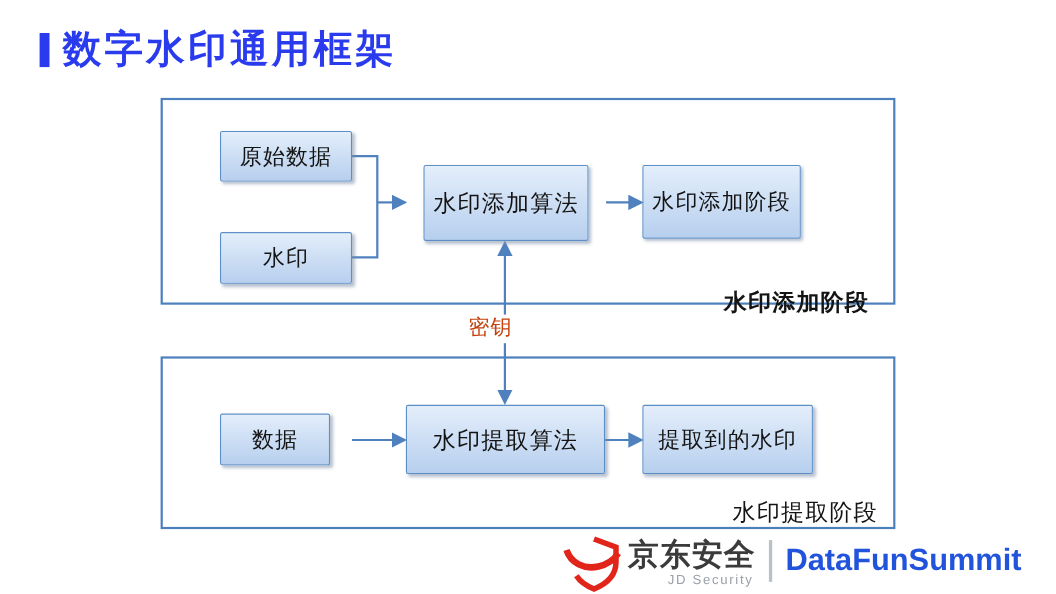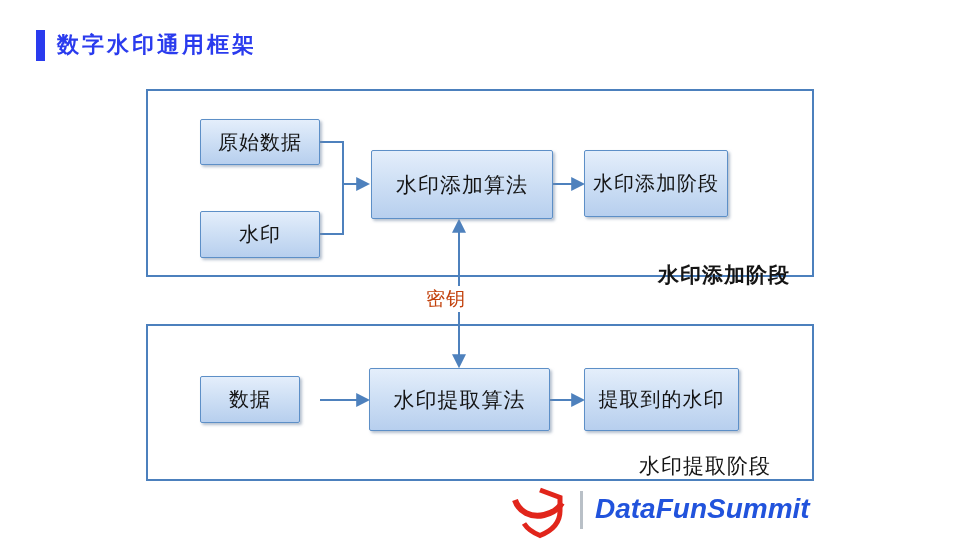--- a/index.html
+++ b/index.html
@@ -21,21 +21,21 @@
     overflow:hidden;
   }
   .abs{position:absolute;}
   
   .title-bar{
     left:36px;top:30px;width:9px;height:31px;
     background:var(--accent);z-index:3;
   }
   .title-text{
     left:57px;top:27px;height:36px;line-height:36px;
-    font-size:22px;font-weight:bold;letter-spacing:3px;
+    font-size:35px;font-weight:bold;letter-spacing:3px;
     color:var(--accent);z-index:3;white-space:nowrap;
   }
   
   .frame{
     border:2px solid var(--frame);
     background:#ffffff;
     z-index:1;
   }
   .frame-add{left:146px;top:89px;width:668px;height:188px;}
   .frame-extract{left:146px;top:324px;width:668px;height:157px;}
@@ -45,33 +45,33 @@
     border:1.5px solid var(--node-border);
     border-radius:2px;
     box-shadow:2px 2px 3px rgba(120,140,165,.55);
     display:flex;align-items:center;justify-content:center;
     font-size:20px;color:#141414;letter-spacing:1px;
     z-index:3;white-space:nowrap;
   }
   .node-big{font-size:21px;}
   .n-original{left:200px;top:119px;width:120px;height:46px;}
   .n-watermark{left:200px;top:211px;width:120px;height:47px;}
-  .n-embed{left:371px;top:150px;width:182px;height:69px;}
+  .n-embed{left:385px;top:150px;width:150px;height:69px;}
   .n-output{left:584px;top:150px;width:144px;height:67px;}
   .n-data{left:200px;top:376px;width:100px;height:47px;}
   .n-extract{left:369px;top:368px;width:181px;height:63px;}
   .n-extracted{left:584px;top:368px;width:155px;height:63px;}
   
   .stage-label{
     width:190px;text-align:right;
     font-size:21px;color:#141414;letter-spacing:1px;
     z-index:3;white-space:nowrap;
   }
   .lbl-add{left:600px;top:261px;font-weight:bold;}
-  .lbl-extract{left:581px;top:452px;}
+  .lbl-extract{left:608px;top:452px;}
   
   .key-label{
     left:422px;top:286px;width:48px;height:26px;
     background:#ffffff;text-align:center;line-height:26px;
     font-size:19px;color:#c2410c;letter-spacing:1px;
     z-index:4;
   }
   
   .connector-layer{left:0;top:0;width:960px;height:540px;z-index:2;}
   .conn{stroke:var(--connector);stroke-width:2;fill:none;}
@@ -81,21 +81,21 @@
     left:512px;top:483px;height:58px;
     display:flex;align-items:center;gap:5px;
     z-index:3;white-space:nowrap;
   }
   .shield{width:56px;height:54px;display:block;}
   .shield path{stroke:var(--jd-red);fill:none;}
   .brand-col{display:flex;flex-direction:column;align-items:flex-end;margin-left:-2px;}
   .brand-cn{font-size:28px;font-weight:bold;color:var(--brand-dark);letter-spacing:1px;line-height:1.05;}
   .brand-en{font-size:12px;color:var(--brand-gray);letter-spacing:1.5px;margin-top:1px;padding-right:2px;}
   .brand-sep{width:3px;height:38px;background:#b9c0c7;margin:0 7px 4px 7px;}
-  .summit{font-size:28px;font-weight:bold;color:var(--summit-blue);margin-bottom:6px;font-style:italic;}
+  .summit{font-size:28px;font-weight:bold;color:var(--summit-blue);margin-bottom:6px;}
 </style>
 </head>
 <body>
 
 <div class="abs title-bar"></div>
 <div class="abs title-text">数字水印通用框架</div>
 
 <div class="abs frame frame-add"></div>
 <div class="abs frame frame-extract"></div>
 
@@ -125,15 +125,19 @@
 <div class="abs node n-data">数据</div>
 <div class="abs node node-big n-extract">水印提取算法</div>
 <div class="abs node n-extracted">提取到的水印</div>
 <div class="abs stage-label lbl-extract">水印提取阶段</div>
 
 <div class="abs footer">
   <svg class="shield" viewBox="0 0 56 54">
     <path d="M28,5 L48,12.5 L48,26 C48,37.5 40.5,45.5 28,50.5 C21,47.7 15.5,44 12,38.5" stroke-width="5"></path>
     <path d="M3,15 C7,27 19,33 32,30 C41,28 46.5,23.5 50,18" stroke-width="6"></path>
   </svg>
+  <div class="brand-col">
+    <div class="brand-cn">京东安全</div>
+    <div class="brand-en">JD Security</div>
+  </div>
   <div class="brand-sep"></div>
   <div class="summit">DataFunSummit</div>
 </div>
 
 </body></html>

